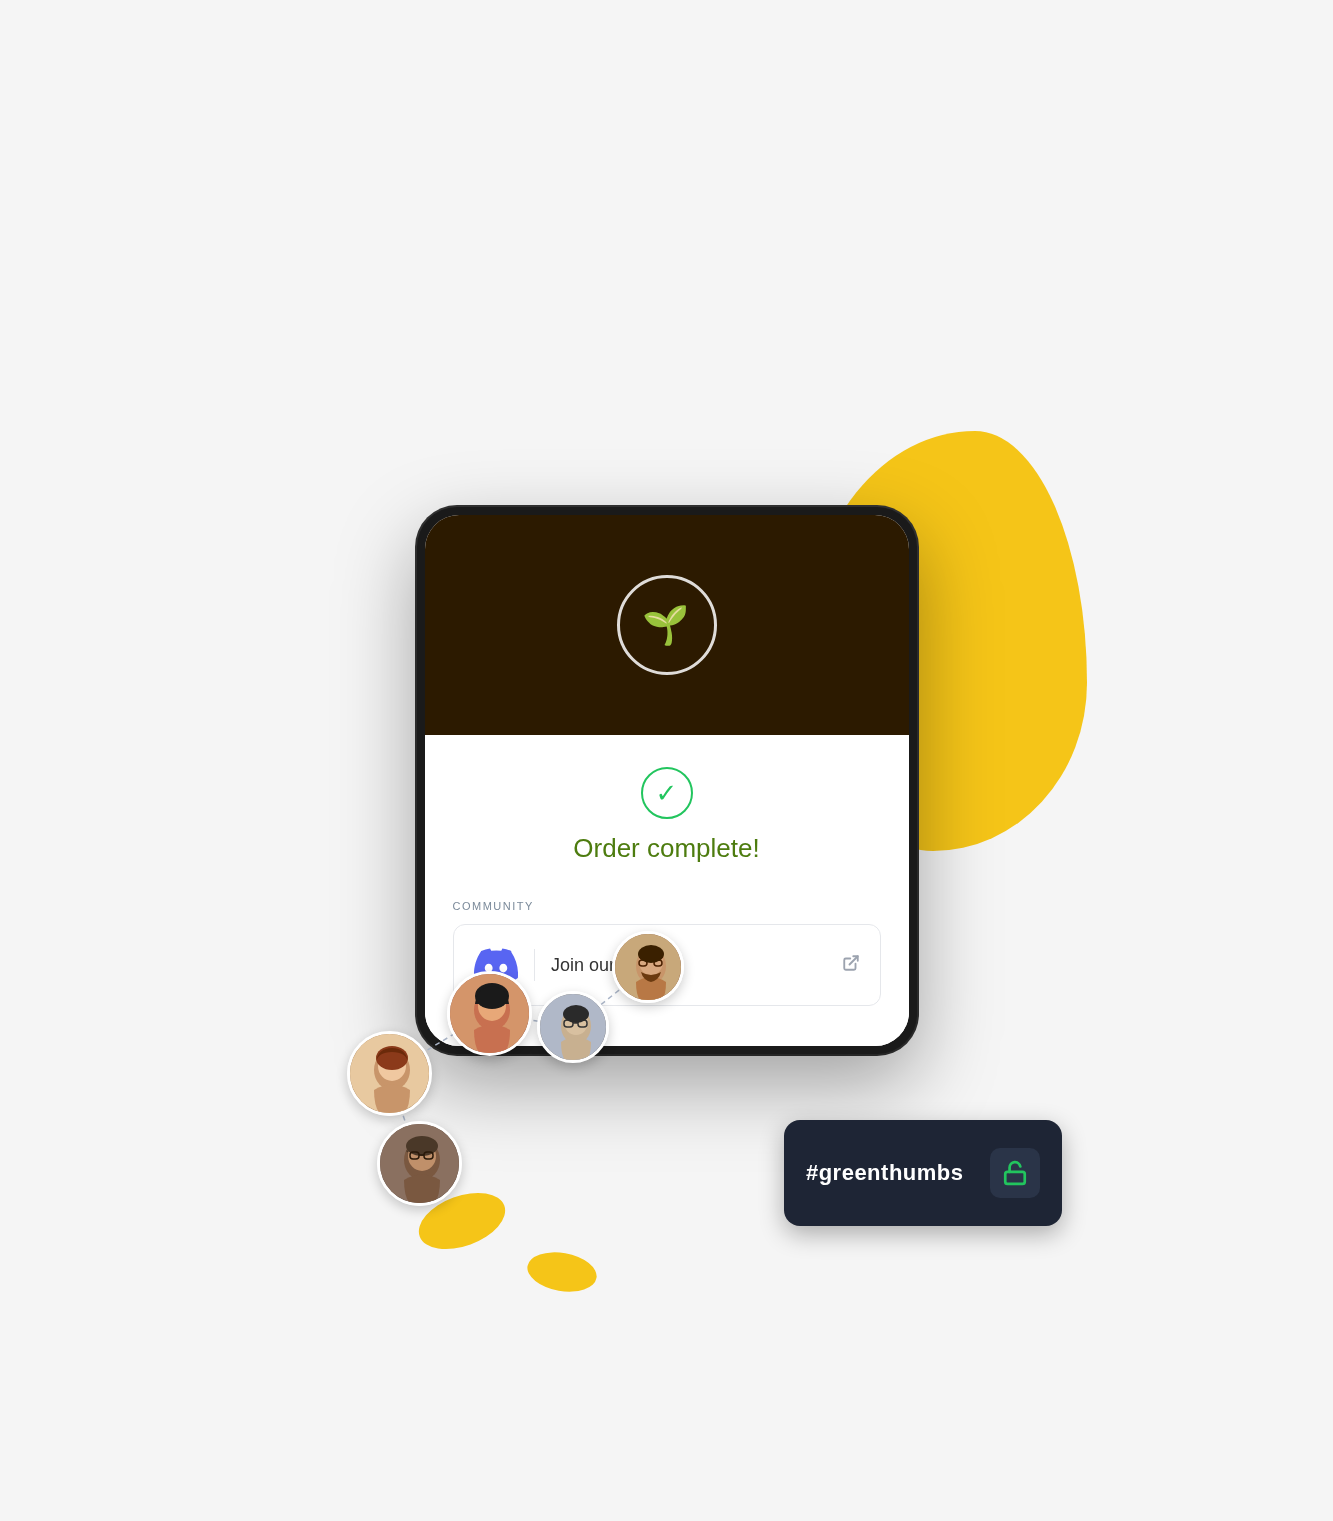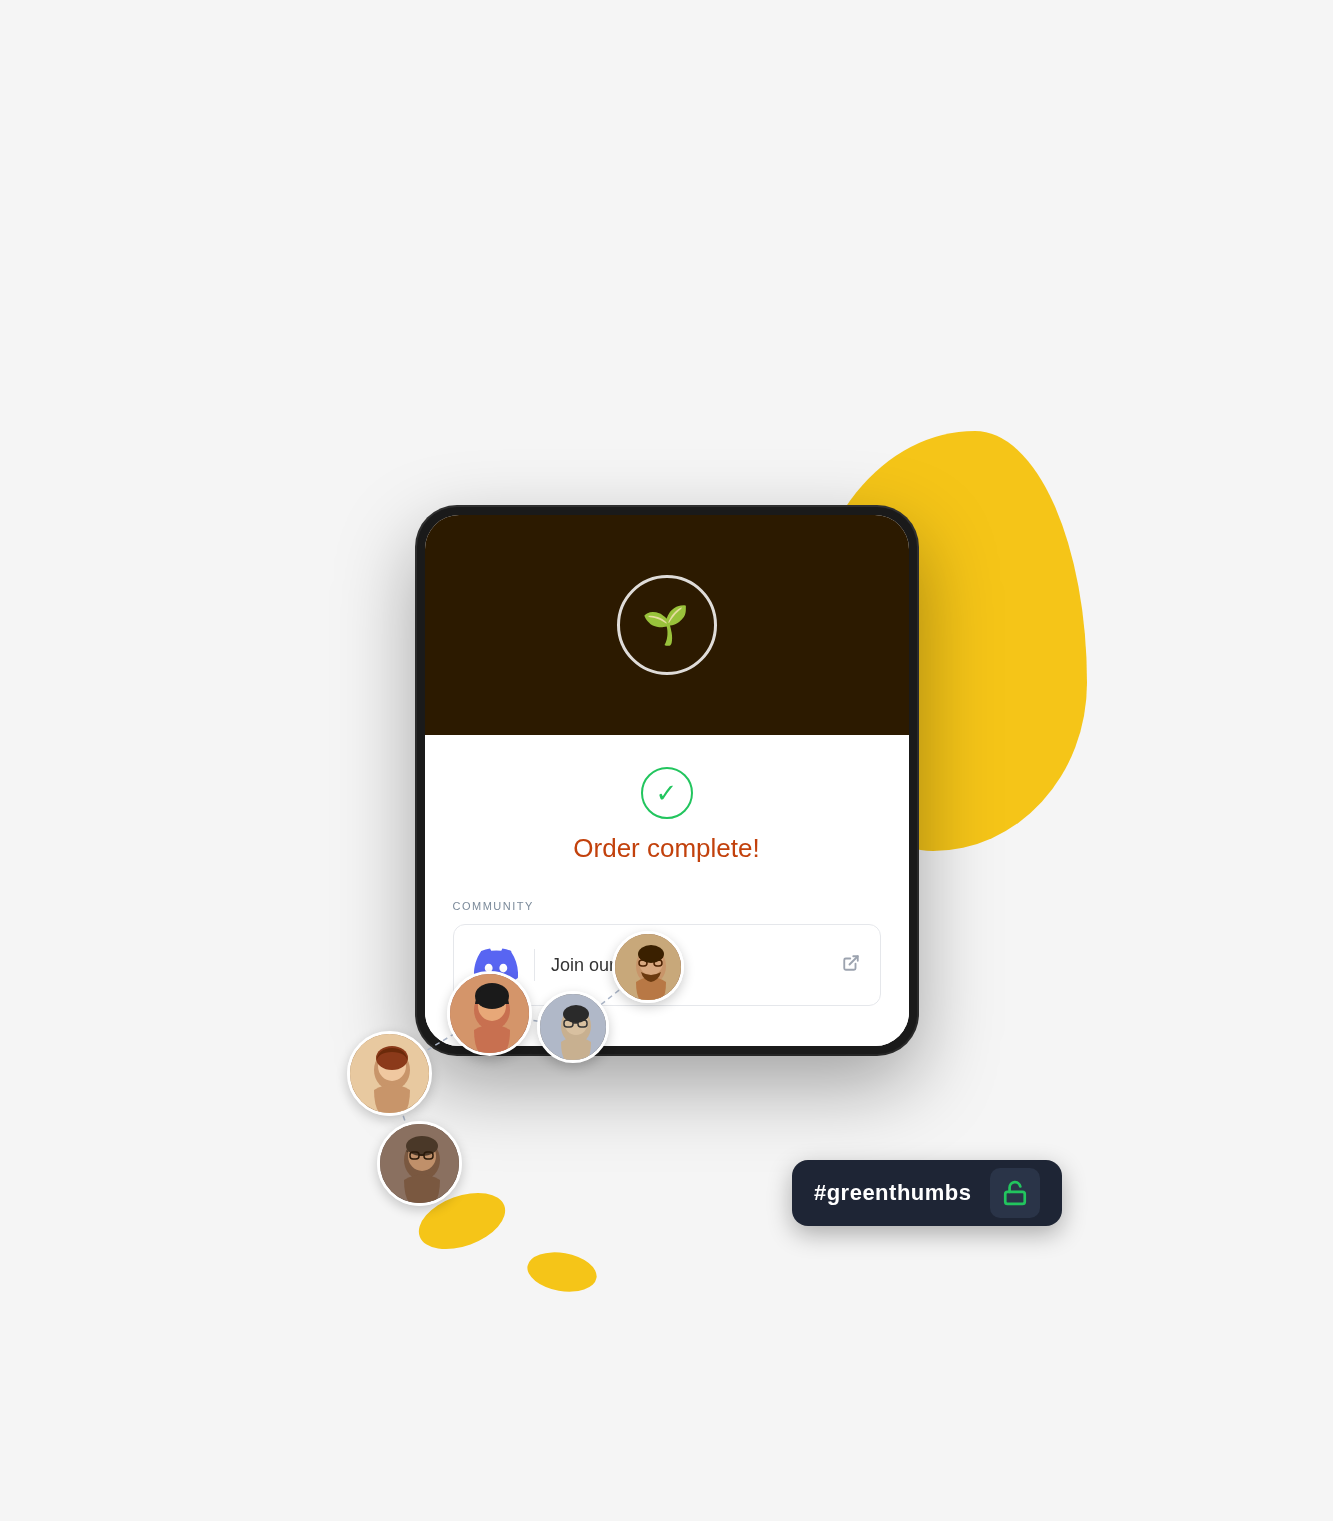--- a/index.html
+++ b/index.html
@@ -130,21 +130,21 @@
     }
 
     .check-mark {
       color: #22C55E;
       font-size: 26px;
       line-height: 1;
     }
 
     .order-title {
       font-size: 26px;
-      color: #c2410c;
+      color: #4d7c0f;
       font-weight: 400;
     }
 
     
     .community-label {
       font-size: 11px;
       font-weight: 400;
       letter-spacing: 1.5px;
       color: #7B8A9A;
       text-transform: uppercase;
@@ -258,24 +258,24 @@
     }
 
     
     .hashtag-badge {
       position: absolute;
       bottom: 185px;
       right: 55px;
       z-index: 6;
       background: #1e2535;
       border-radius: 16px;
-      padding: 8px 22px;
-      display: flex;
-      align-items: center;
-      gap: 18px;
+      padding: 28px 22px;
+      display: flex;
+      align-items: center;
+      gap: 26px;
       box-shadow: 0 8px 24px rgba(0,0,0,0.3);
       justify-content: space-between;
     }
 
     .hashtag-text {
       color: #fff;
       font-size: 22px;
       font-weight: 600;
       letter-spacing: 0.5px;
     }

